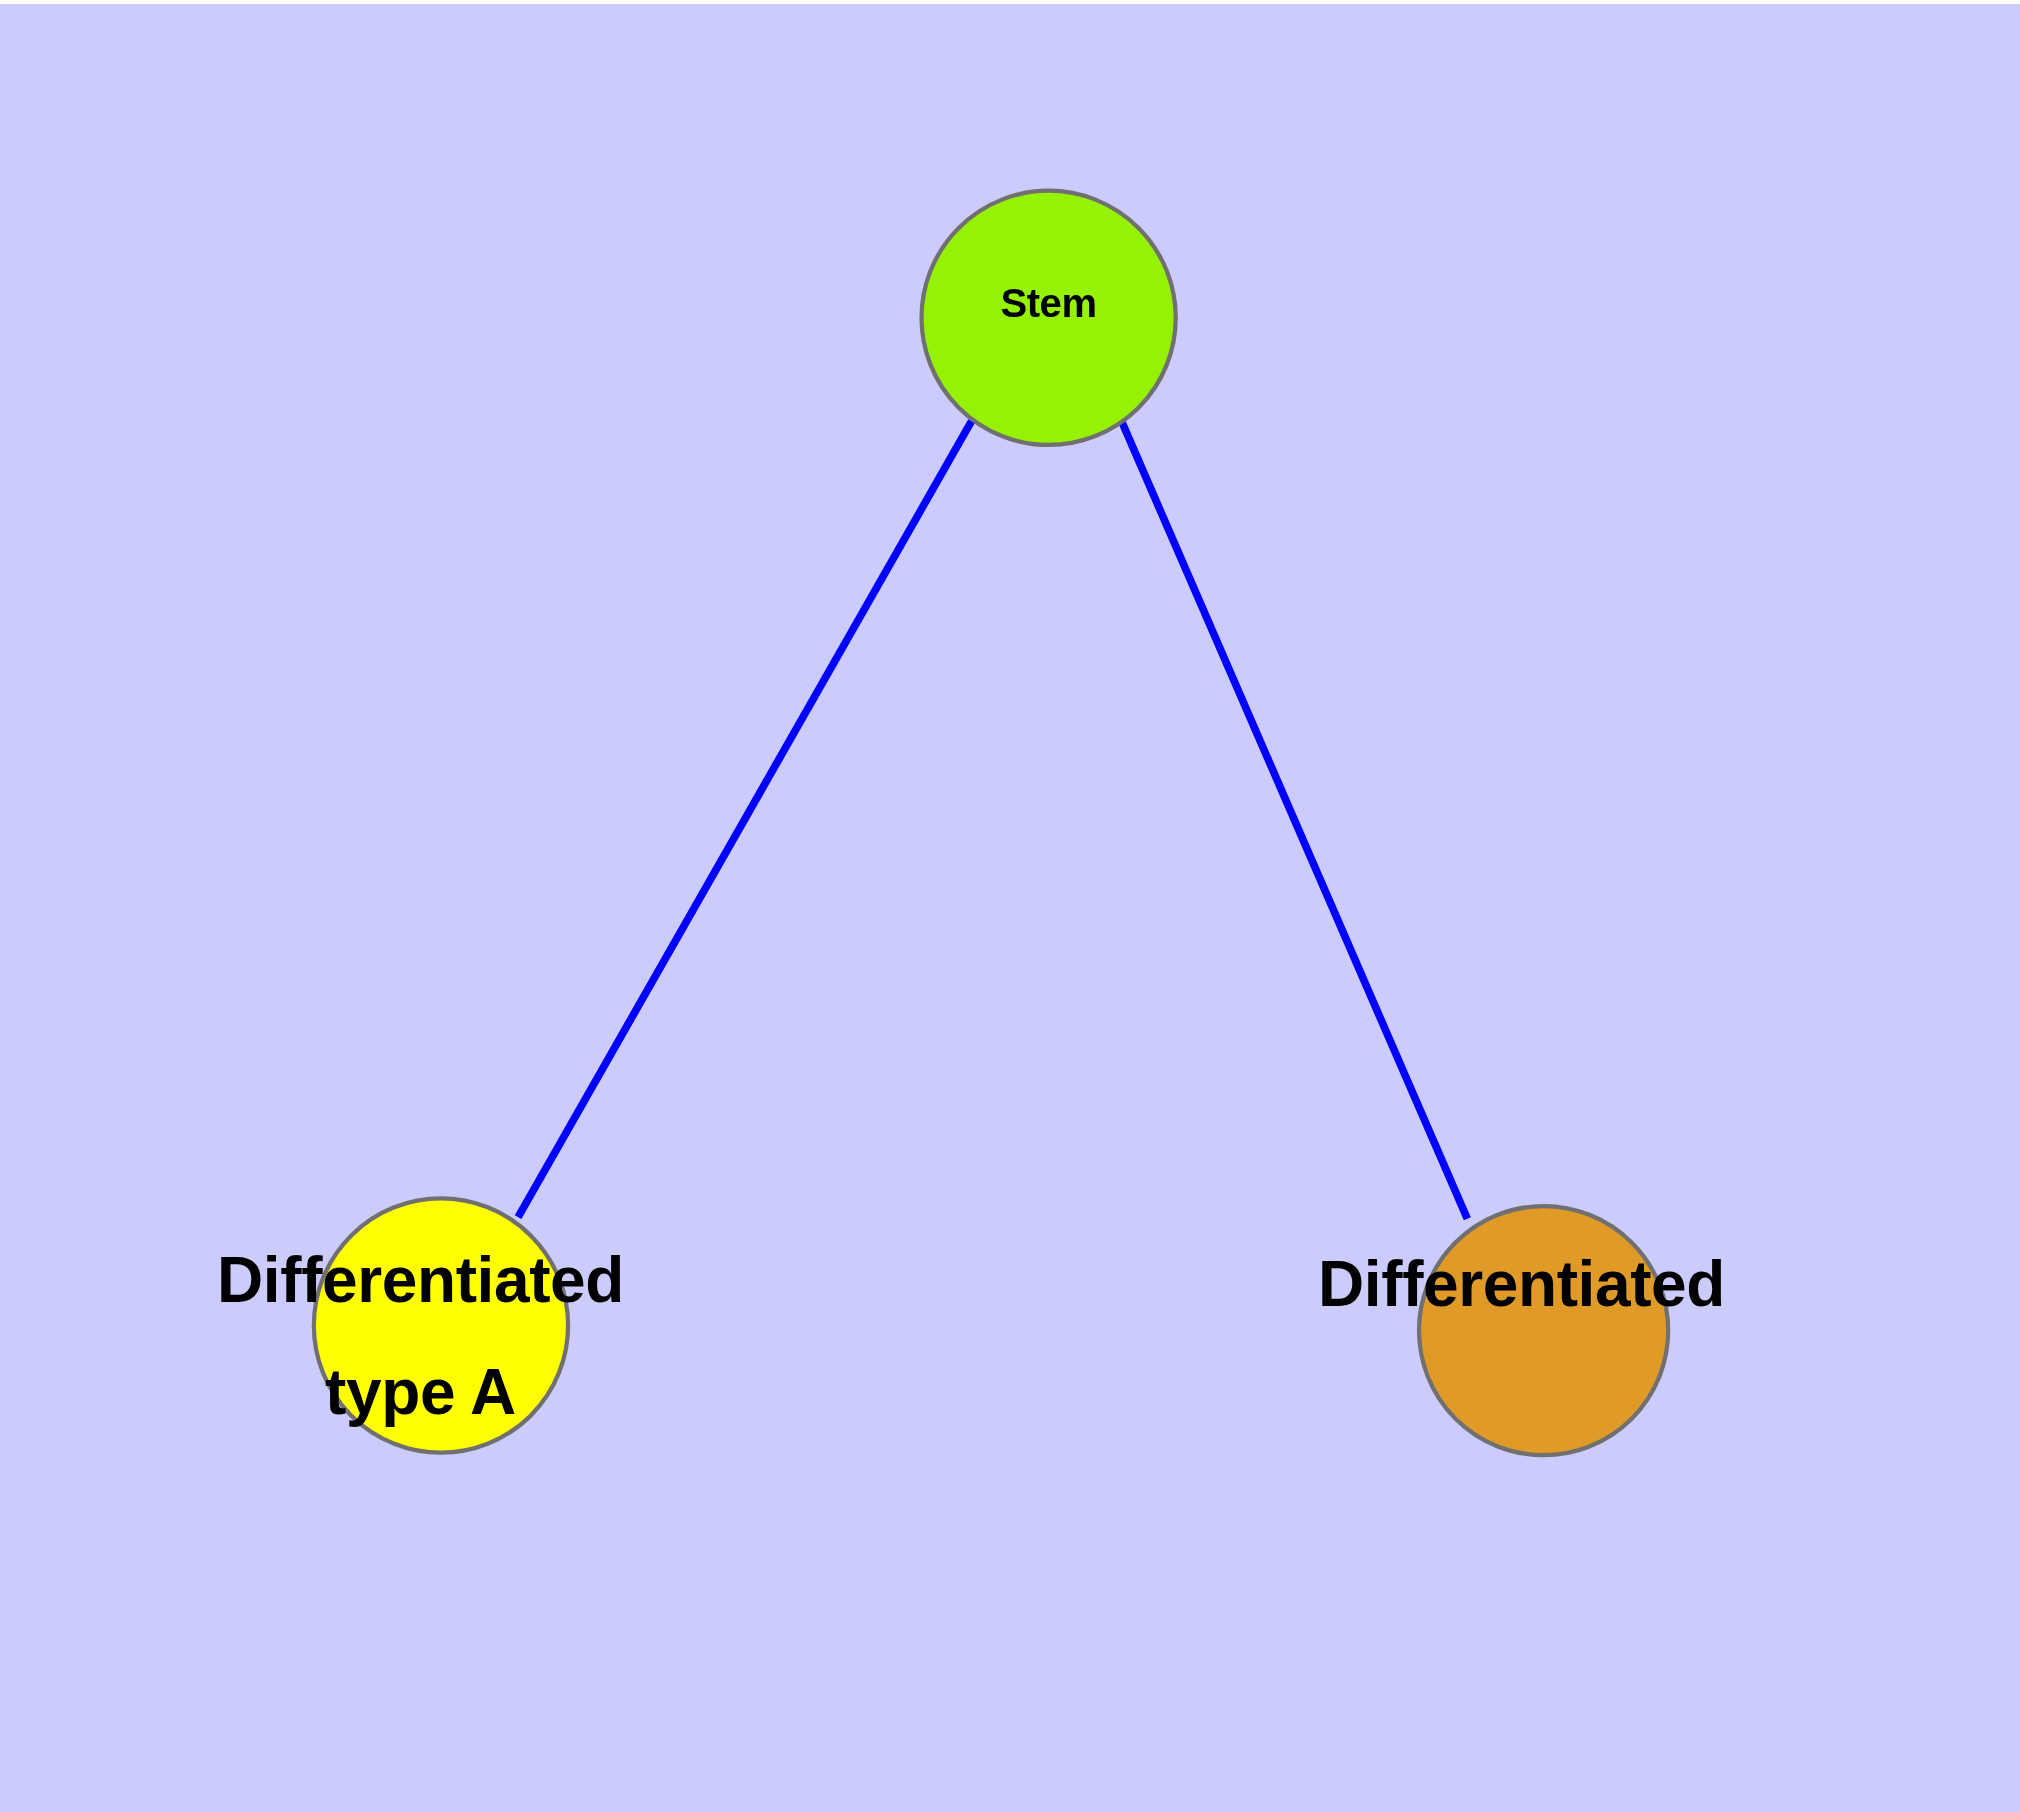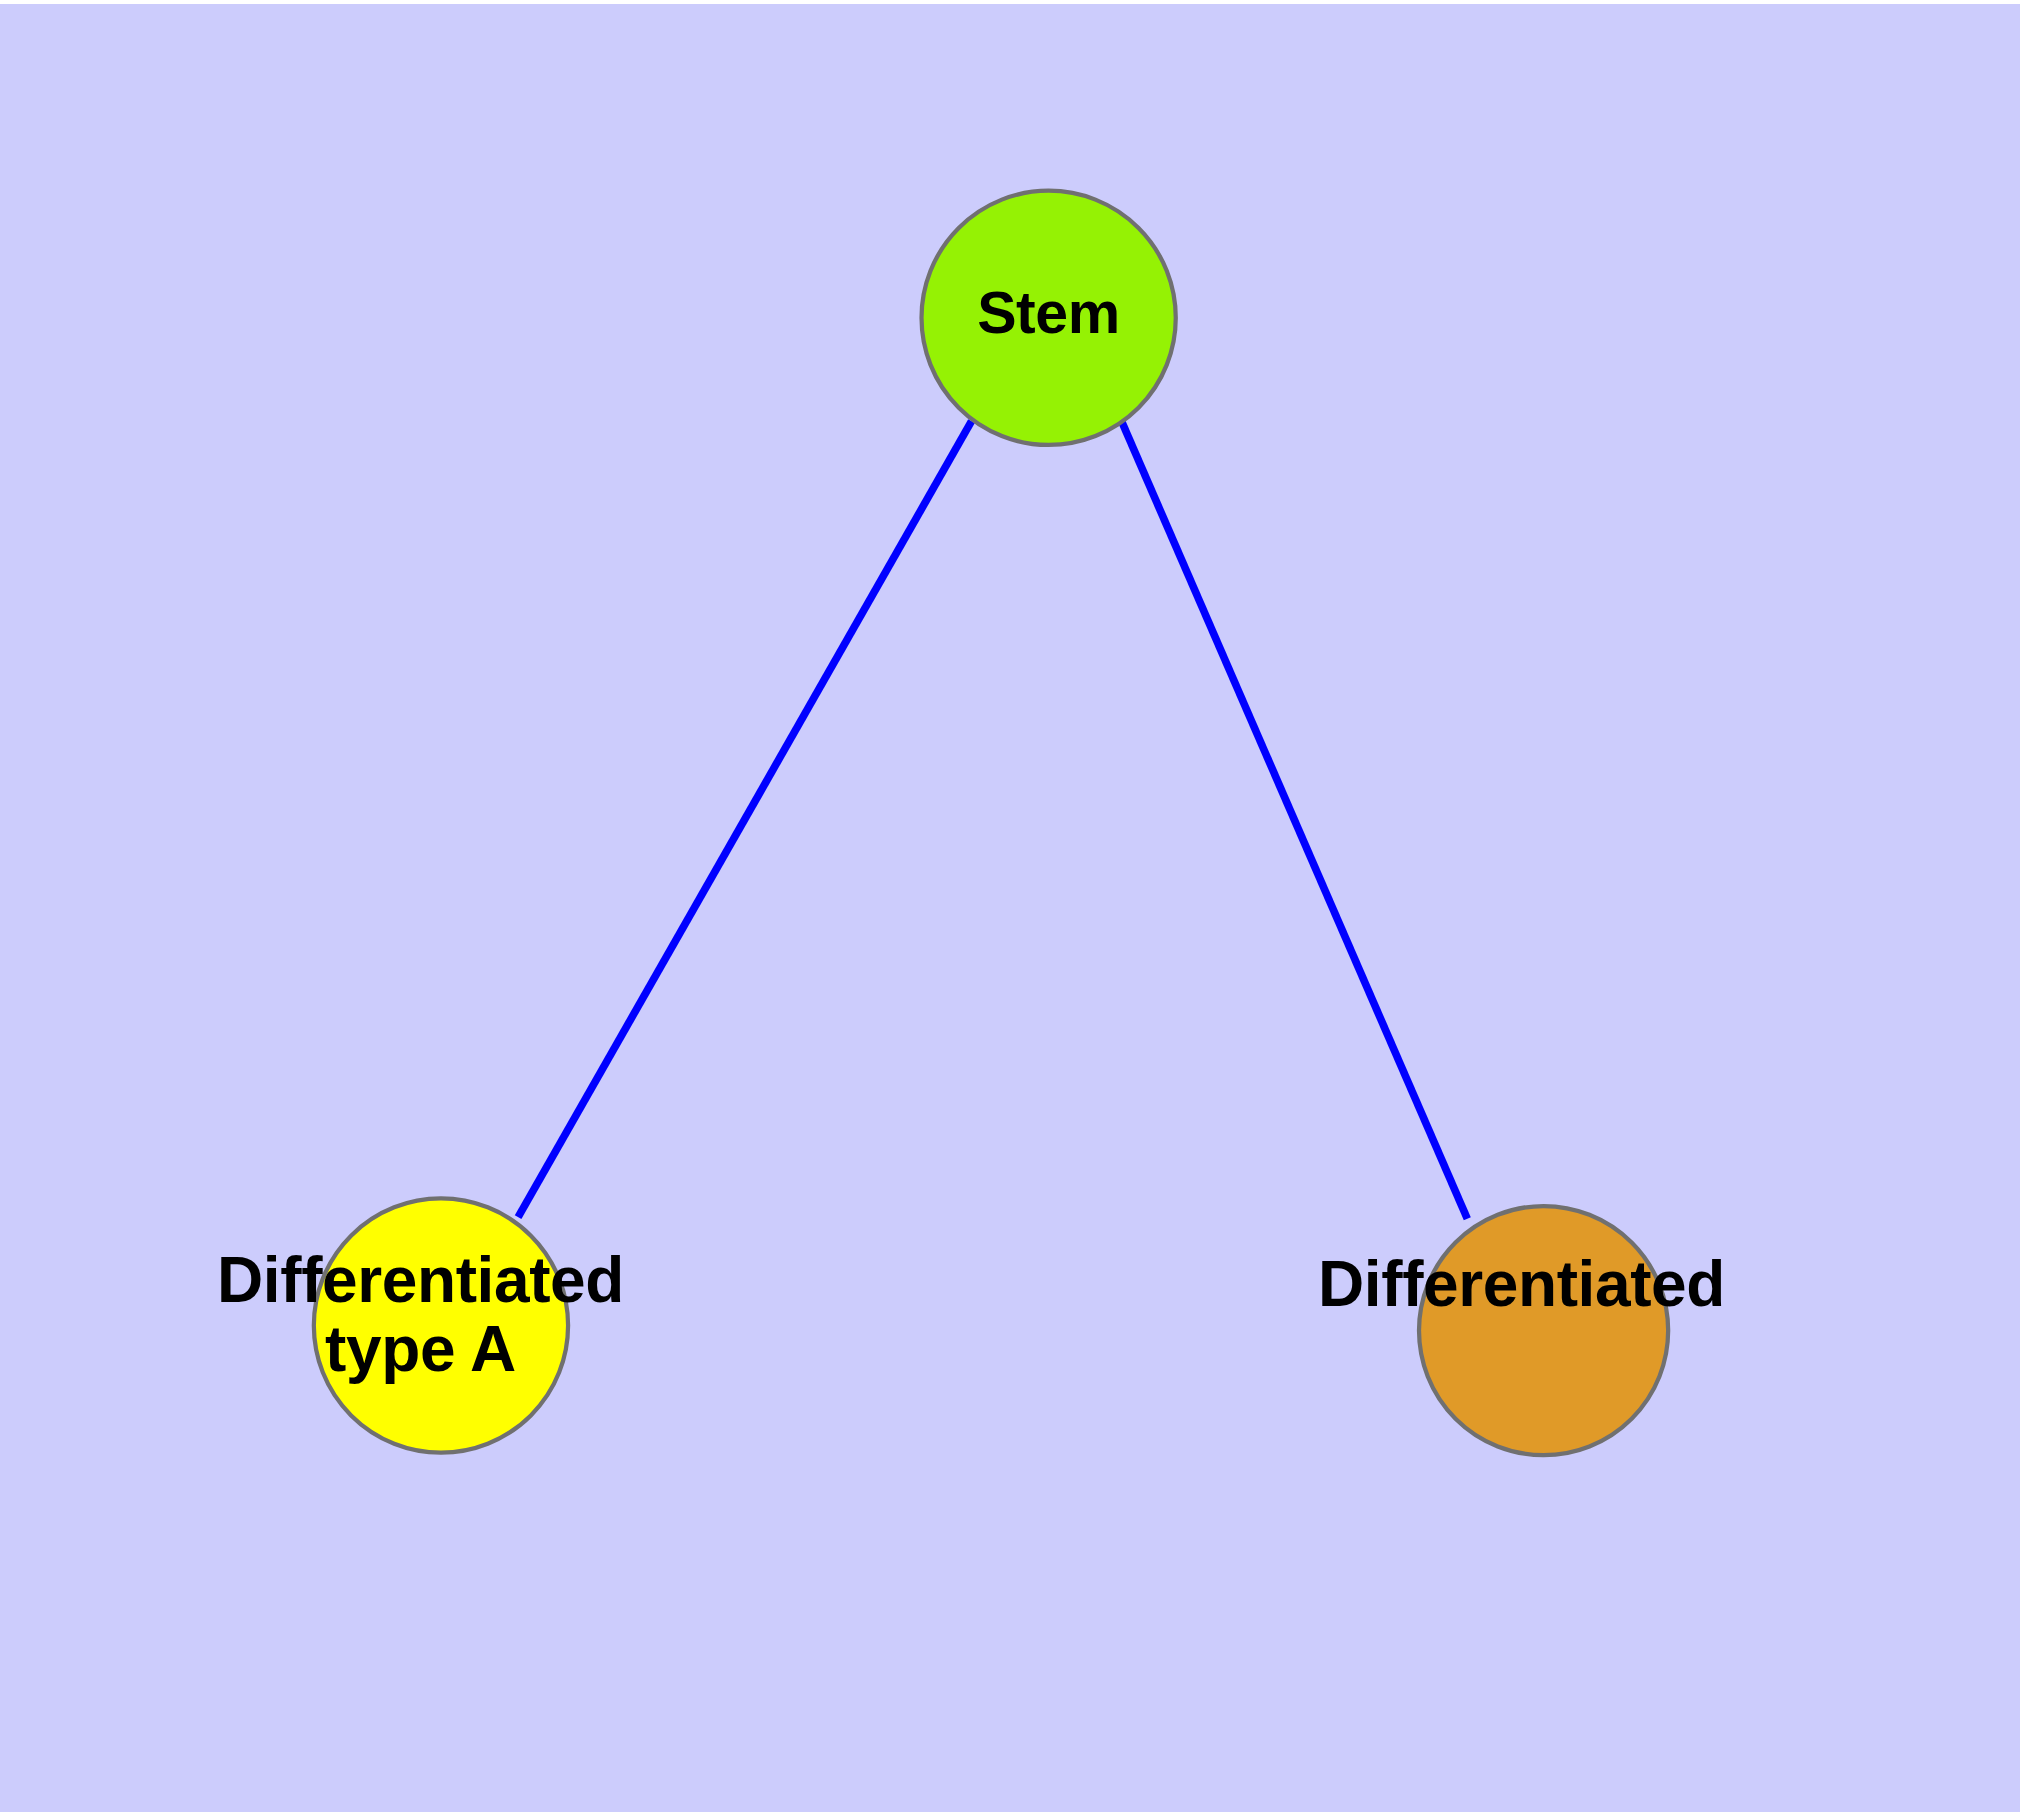--- a/index.html
+++ b/index.html
@@ -34,21 +34,21 @@
     position: absolute;
     color: #000000;
     font-weight: bold;
     text-align: center;
     line-height: 1.08;
     white-space: pre;
     pointer-events: none;
     letter-spacing: -0.4px;
   }
   .label-stem {
-    font-size: 59px;
+    font-size: 40px;
   }
   .label-branch {
     font-size: 64px;
   }
 </style>
 </head>
 <body>
 
 <div id="canvas">
 
@@ -62,18 +62,18 @@
     <g>
       <circle cx="520" cy="1564" r="150" fill="#ffff00" stroke="#707070" stroke-width="5"></circle>
       <circle cx="1821" cy="1570" r="147" fill="#e09a28" stroke="#707070" stroke-width="5"></circle>
       <circle cx="1237" cy="375" r="150" fill="#95f204" stroke="#707070" stroke-width="5"></circle>
     </g>
   </svg>
 
   <div class="node-label label-stem" style="left:794px; top:282px; width:509px;">Stem</div>
 
   <div class="node-label label-branch" style="left:166px; top:1246px; width:509px;">Differentiated</div>
-  <div class="node-label label-branch" style="left:166px; top:1315px; width:509px;">type A</div>
+  <div class="node-label label-branch" style="left:166px; top:1358px; width:509px;">type A</div>
 
   <div class="node-label label-branch" style="left:1267px; top:1250px; width:509px;">Differentiated</div>
 
 </div>
 
 
 </body></html>

